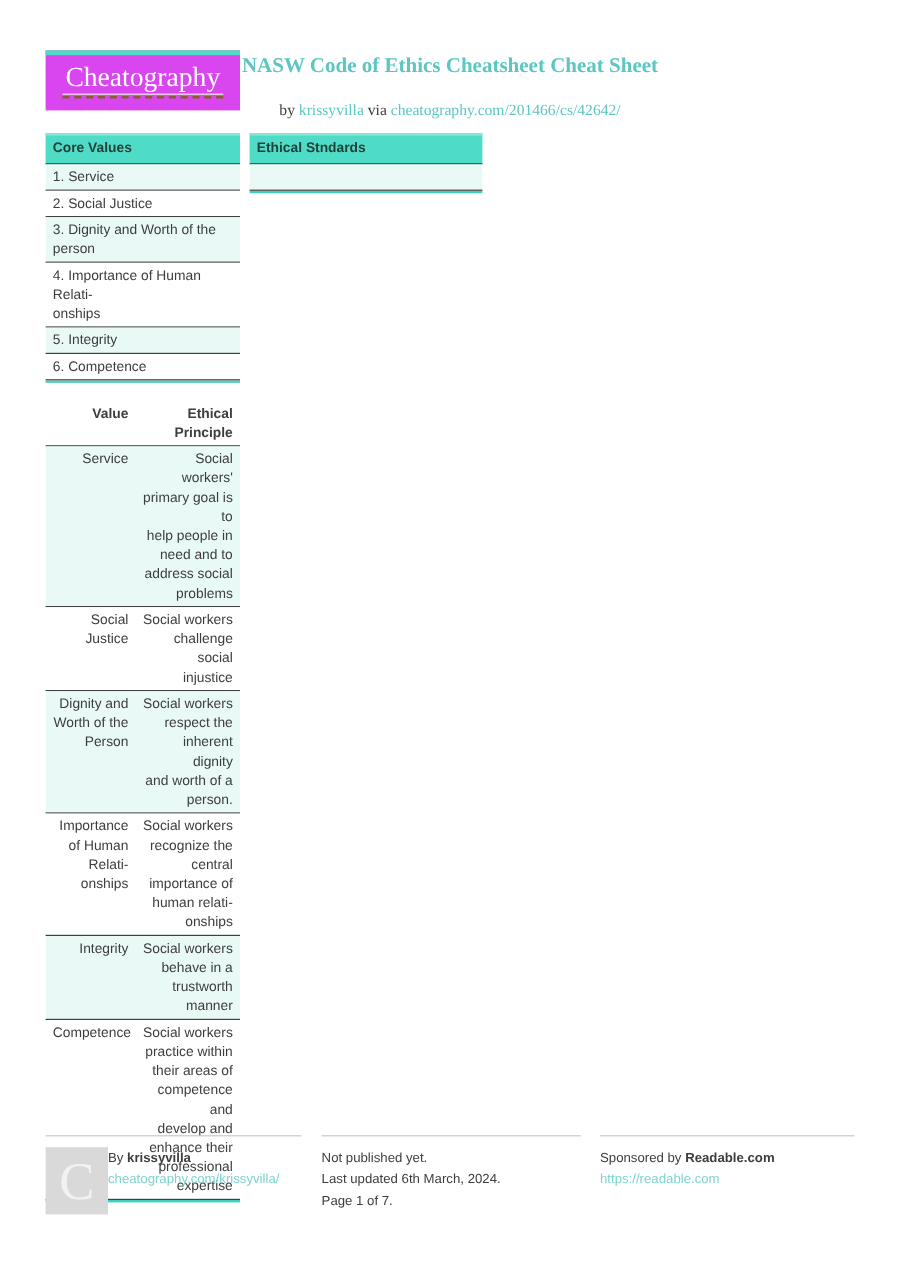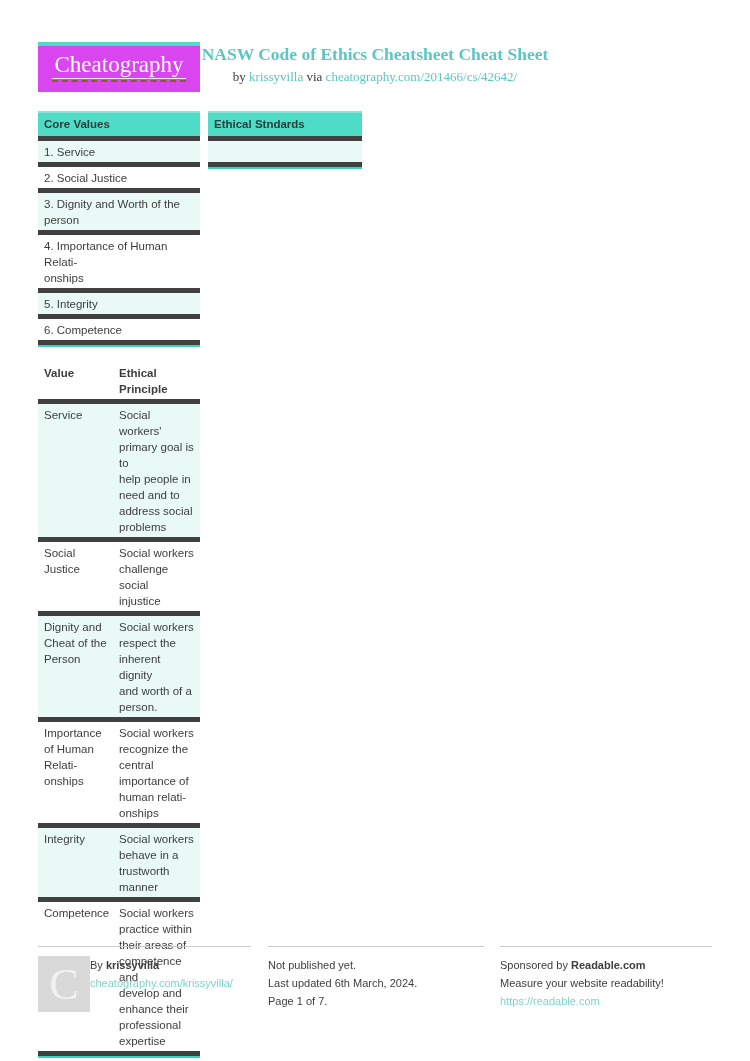--- a/index.html
+++ b/index.html
@@ -19,43 +19,43 @@
     font-family:"Liberation Serif", serif; font-size:23px; color:#ffffff;
     line-height:27px; border-bottom:1px solid #e9e9e9; padding:0 2px;
   }
   .logo-dashes { height:0; border-bottom:2px dashed #8a5a35; margin-top:1px; }
   .title-block { position:absolute; left:38px; right:38px; top:45px; text-align:center; }
   .page-title {
     margin:0; font-family:"Liberation Serif", serif; font-weight:700;
     font-size:17.5px; line-height:19px; color:#5cc6c2;
   }
   .byline {
-    font-family:"Liberation Serif", serif; font-size:13px; margin-top:5px; color:#3d3d3d;
+    font-family:"Liberation Serif", serif; font-size:13px; margin-top:20px; color:#3d3d3d;
   }
   .byline a { color:#5cc6c2; text-decoration:none; cursor:pointer; }
 
   
   .col1 { position:absolute; left:38px;  top:111px; width:162px; }
-  .col2 { position:absolute; left:208px; top:111px; width:154px; }
+  .col2 { position:absolute; left:208px; top:111px; width:194px; }
 
   .card { border-bottom:2px solid #3bd2bf; margin-bottom:15px; font-size:11.5px; }
   .card-header {
     background:#4edcc6; border-top:2px solid #86e7d8;
     padding:3px 6px 3px; font-weight:bold; color:#273f3b;
     line-height:17px; border-bottom:1px solid #ffffff; white-space:pre-line;
   }
-  .card > div { border-bottom:5px solid #404040; }
+  .card > div { border-bottom:1px solid #404040; }
   .card > div:nth-child(even) { background:#e9faf6; }
   .card > div:nth-child(odd):not(.card-header) { background:#ffffff; }
 
   .cv-row { padding:3px 6px 2px; line-height:16px; white-space:pre-line; }
   .empty-row { min-height:16px; }
 
   .ep-row { display:flex; }
-  .ep-row > div { padding:3px 6px 2px; line-height:16px; white-space:pre-line; }
+  .ep-row > div { padding:3px 6px 2px; line-height:16px; white-space:pre-line;text-align:right; }
   .ep-row .val { width:63px; flex:none; }
   .ep-row .pri { flex:1; }
   .thead div { font-weight:bold; }
 
   
   .fcol {
     position:absolute; top:946px; border-top:1px solid #c9c9c9;
     padding-top:9px; font-size:11px; line-height:18px; color:#3d3d3d;
   }
   .fcol a { color:#7dd3cf; text-decoration:none; cursor:pointer; display:block; }
@@ -121,21 +121,21 @@
     </div>
     <div class="ep-row">
       <div class="val">Social
 Justice</div>
       <div class="pri">Social workers
 challenge social
 injustice</div>
     </div>
     <div class="ep-row">
       <div class="val">Dignity and
-Cheat of the
+Worth of the
 Person</div>
       <div class="pri">Social workers
 respect the
 inherent dignity
 and worth of a
 person.</div>
     </div>
     <div class="ep-row">
       <div class="val">Importance
 of Human
@@ -186,15 +186,14 @@
 </div>
 
 <div class="fcol fcol2">
   <div class="fline">Not published yet.</div>
   <div class="fline">Last updated 6th March, 2024.</div>
   <div class="fline">Page 1 of 7.</div>
 </div>
 
 <div class="fcol fcol3">
   <div class="fline"><span>Sponsored by</span> <b>Readable.com</b></div>
-  <div class="fline">Measure your website readability!</div>
   <a>https://readable.com</a>
 </div>
 
 </body></html>

